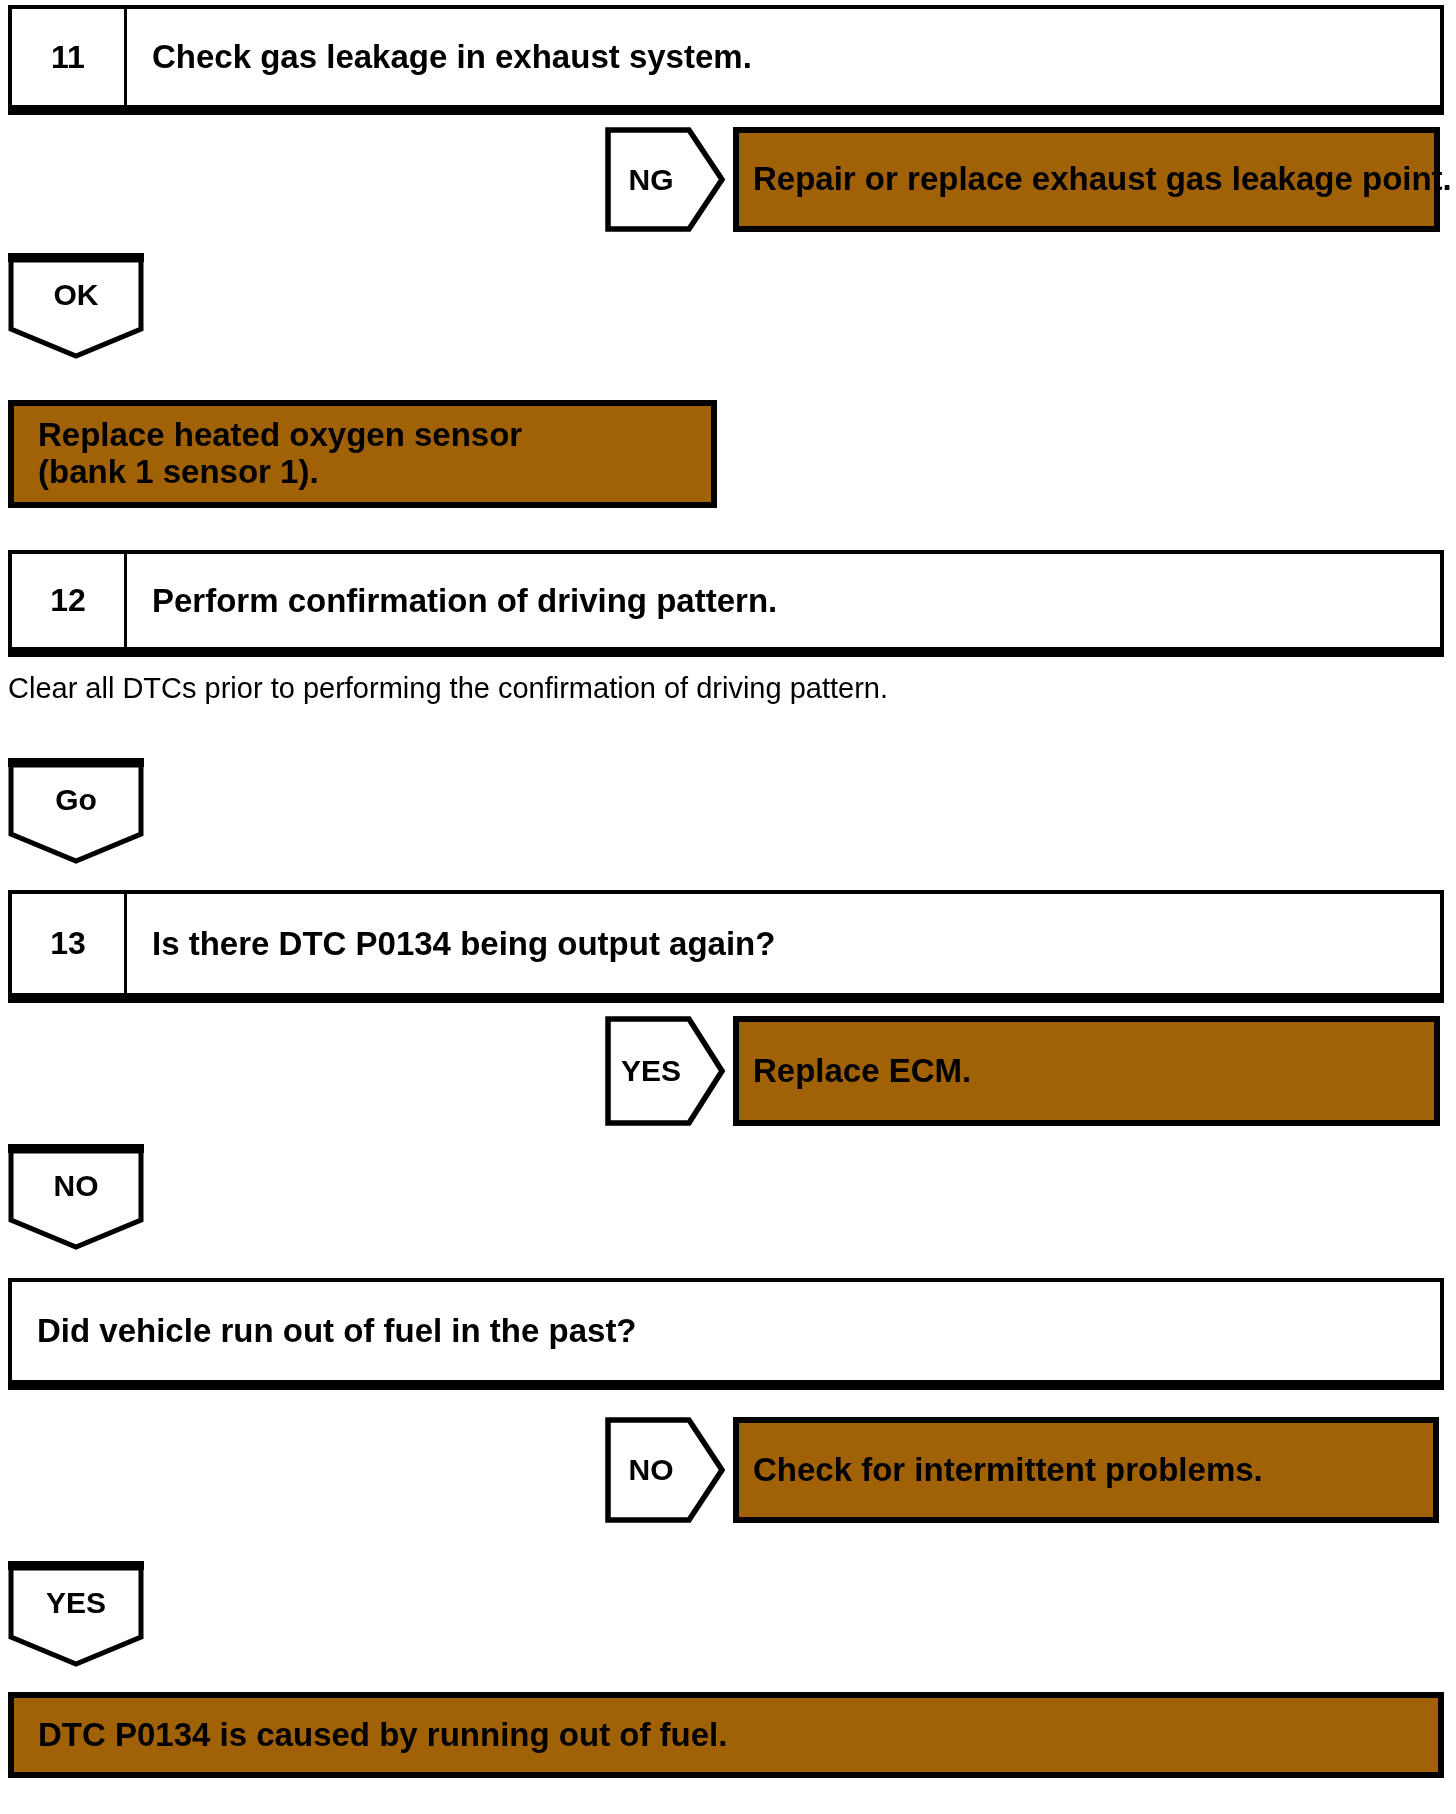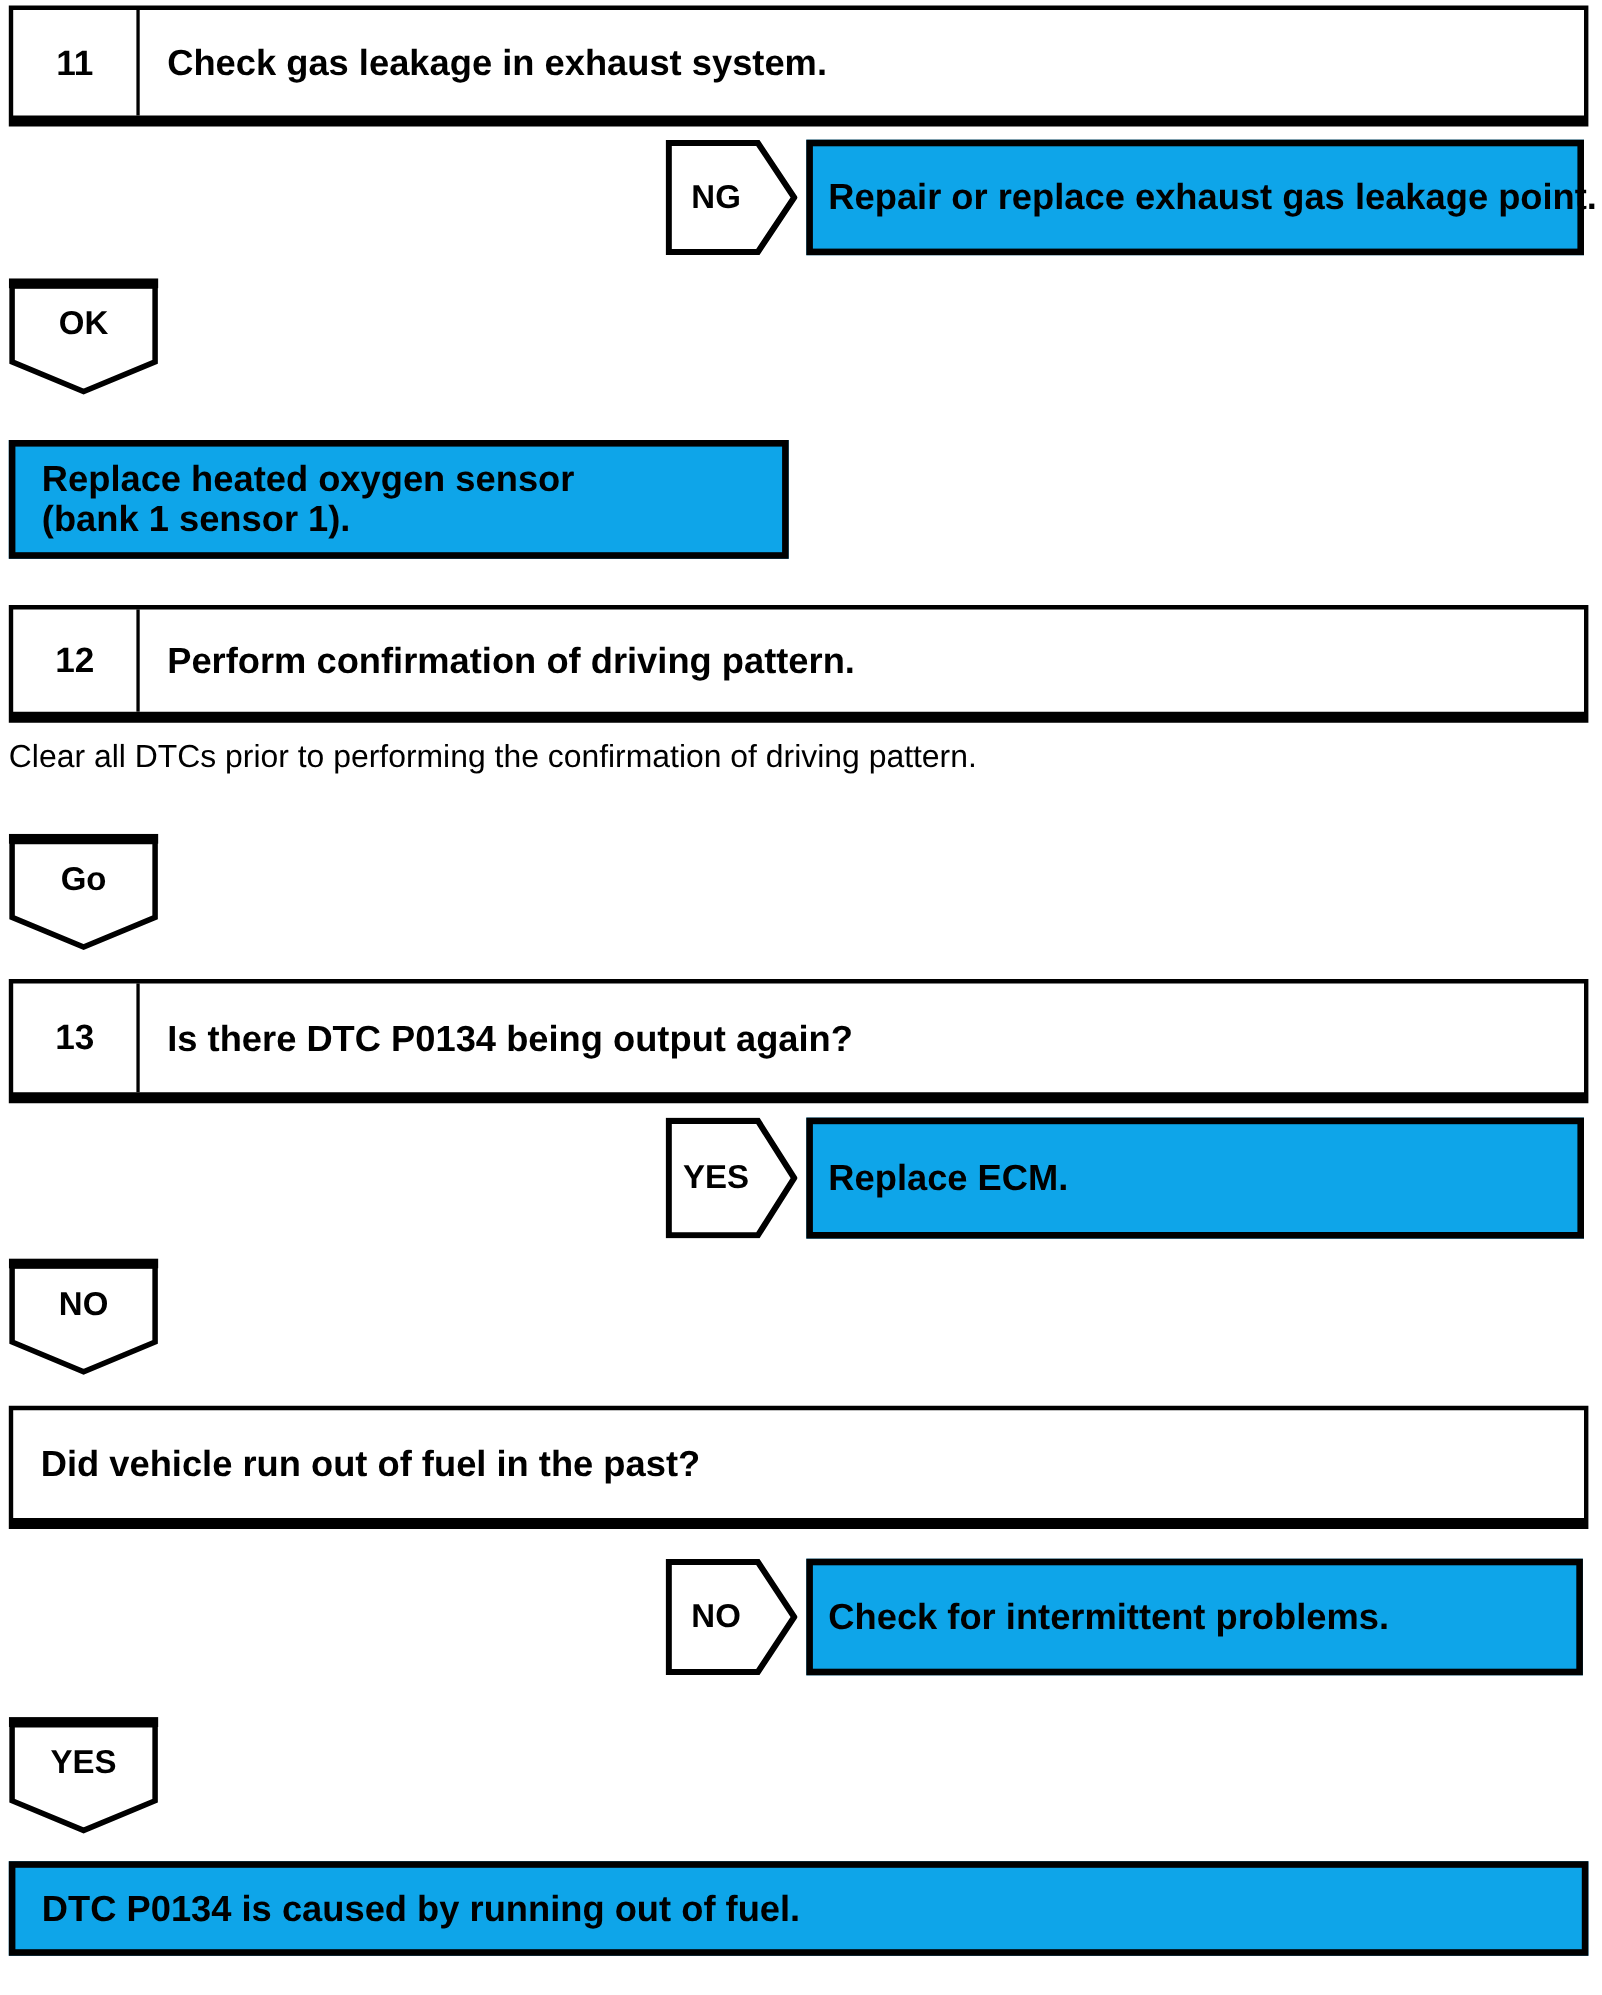--- a/index.html
+++ b/index.html
@@ -17,21 +17,21 @@
     width:112px;flex:0 0 112px;border-right:3px solid #000;
     display:flex;align-items:center;justify-content:center;
     font-weight:700;font-size:32px;
   }
   .steptitle{
     flex:1;display:flex;align-items:center;padding-left:25px;
     font-weight:700;font-size:33px;letter-spacing:0px;white-space:nowrap;
   }
   
   .resultbox{
-    position:absolute;box-sizing:border-box;border:6px solid #000;background:#0ea5e9;
+    position:absolute;box-sizing:border-box;border:6px solid #000;background:#a16207;
     display:flex;flex-direction:column;justify-content:center;
     font-weight:700;font-size:33px;line-height:1.12;white-space:nowrap;
   }
   .resultbox.rt{padding-left:14px;}
   .resultbox.lt{padding-left:24px;}
   
   .pent{position:absolute;width:136px;height:108px;}
   .pent svg{position:absolute;left:0;top:0;}
   .pent .lbl{
     position:absolute;left:0;top:12px;width:136px;height:60px;

